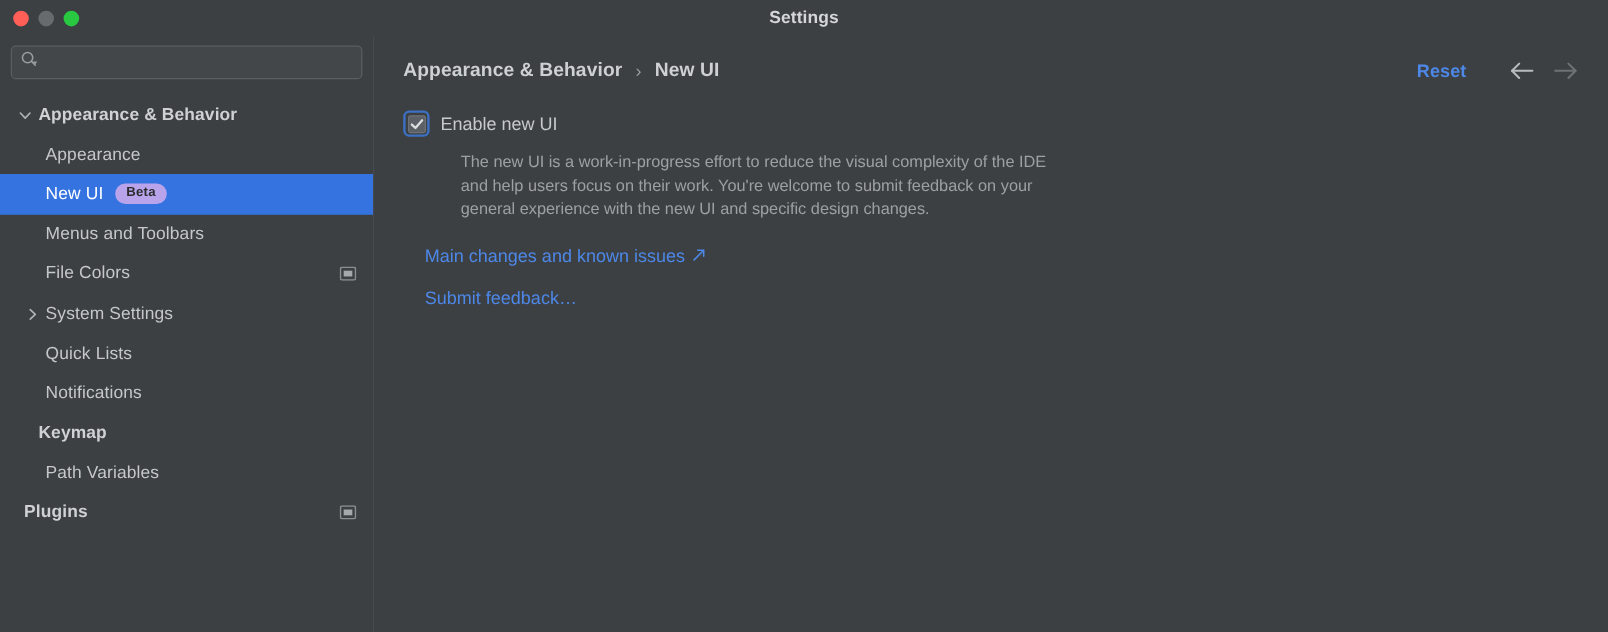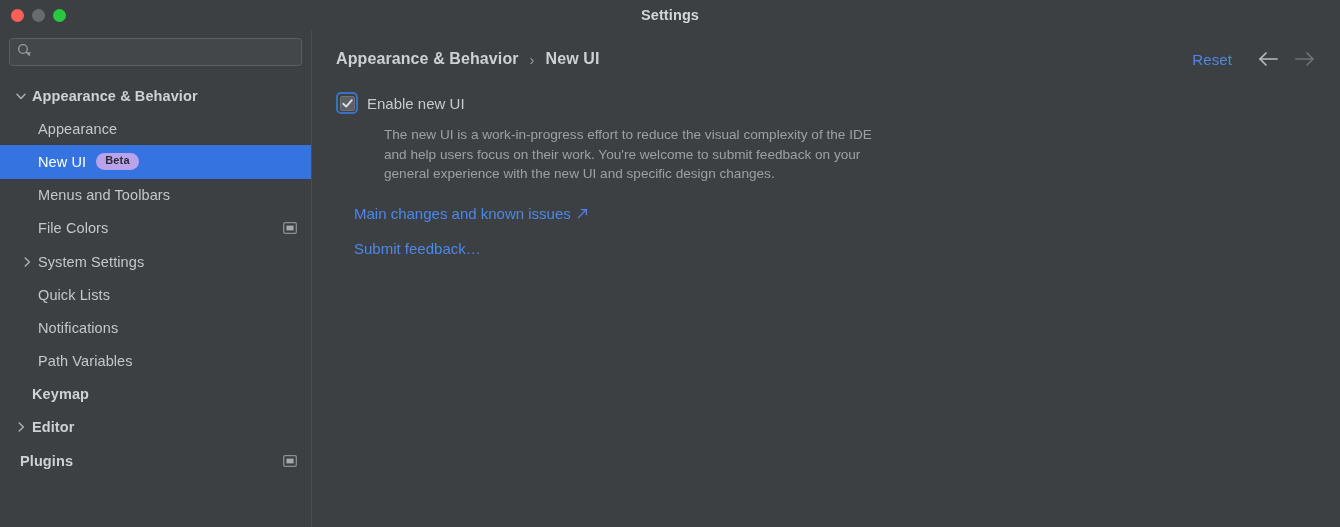--- a/index.html
+++ b/index.html
@@ -170,25 +170,25 @@
     letter-spacing: .1px;
   }
   .crumb-sep {
     font-size: 15px;
     color: #9B9EA0;
   }
   .crumbbar .grow { flex: 1 1 auto; }
 
   .reset-button {
     font-size: 15px;
-    font-weight: normal;
+    font-weight: bold;
     color: #4D87E8;
     cursor: pointer;
     letter-spacing: .1px;
-    margin-right: 12px;
+    margin-right: 22px;
   }
   .navbtn {
     width: 26px;
     height: 26px;
     display: flex;
     align-items: center;
     justify-content: center;
     cursor: pointer;
   }
   .navbtn.disabled { cursor: default; }
@@ -322,35 +322,26 @@
             <span class="row-spacer"></span>
           </div>
           <div class="tree-row level1 indent-1">
             <span class="tree-label">Quick Lists</span>
             <span class="row-spacer"></span>
           </div>
           <div class="tree-row level1 indent-1">
             <span class="tree-label">Notifications</span>
             <span class="row-spacer"></span>
           </div>
-          <div class="tree-row level1 indent-1">
-            <span class="tree-label">Path Variables</span>
-            <span class="row-spacer"></span>
-          </div>
           <div class="tree-row level0 indent-0" style="padding-left: 32px;">
             <span class="tree-label">Keymap</span>
             <span class="row-spacer"></span>
           </div>
-          <div class="tree-row level0 indent-0">
-            <span class="twisty">
-              <svg width="12" height="12" viewBox="0 0 12 12">
-                <polyline points="4.2,2 8.4,6 4.2,10" fill="none" stroke="#AFB2B4" stroke-width="1.4" stroke-linecap="round" stroke-linejoin="round"></polyline>
-              </svg>
-            </span>
-            <span class="tree-label">Editor</span>
+          <div class="tree-row level1 indent-1">
+            <span class="tree-label">Path Variables</span>
             <span class="row-spacer"></span>
           </div>
           <div class="tree-row level0 indent-0" style="padding-left: 20px;">
             <span class="tree-label">Plugins</span>
             <span class="row-spacer"></span>
             <span style="display: flex;">
               <svg width="14" height="12" viewBox="0 0 14 12">
                 <rect x="0.7" y="0.7" width="12.6" height="10.6" rx="1.4" fill="none" stroke="#8C8F92" stroke-width="1.3"></rect>
                 <rect x="3.4" y="3.6" width="7.2" height="4.8" fill="#A6A9AC"></rect>
               </svg>

